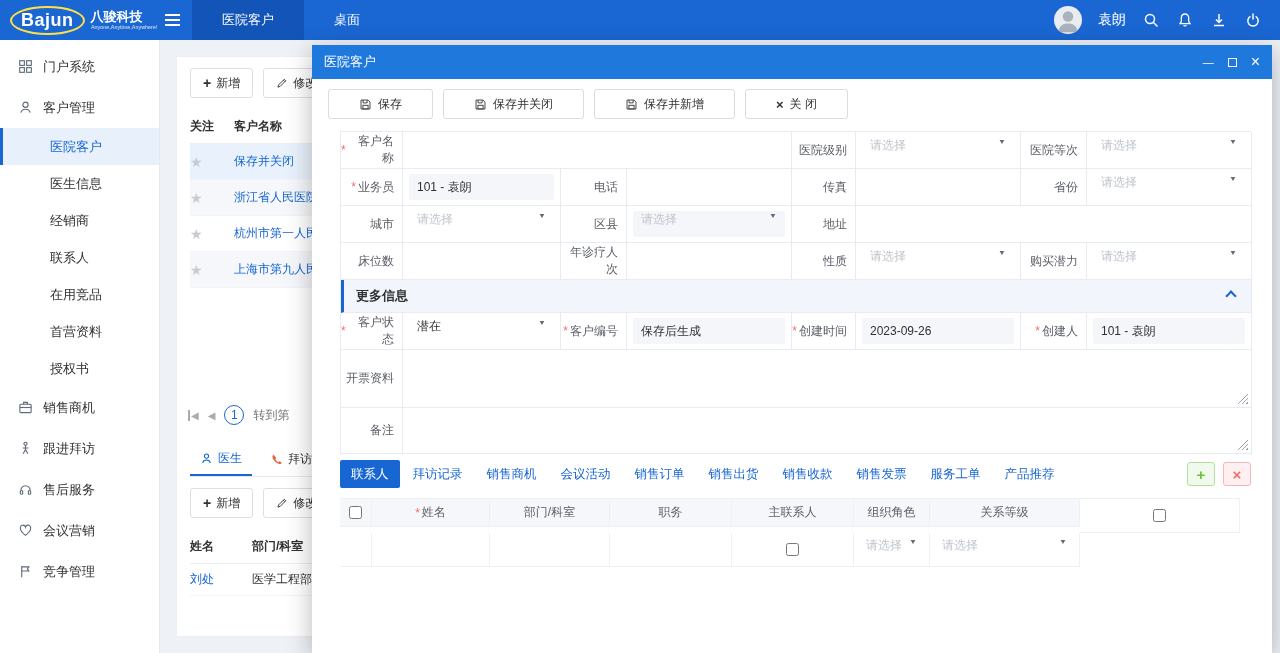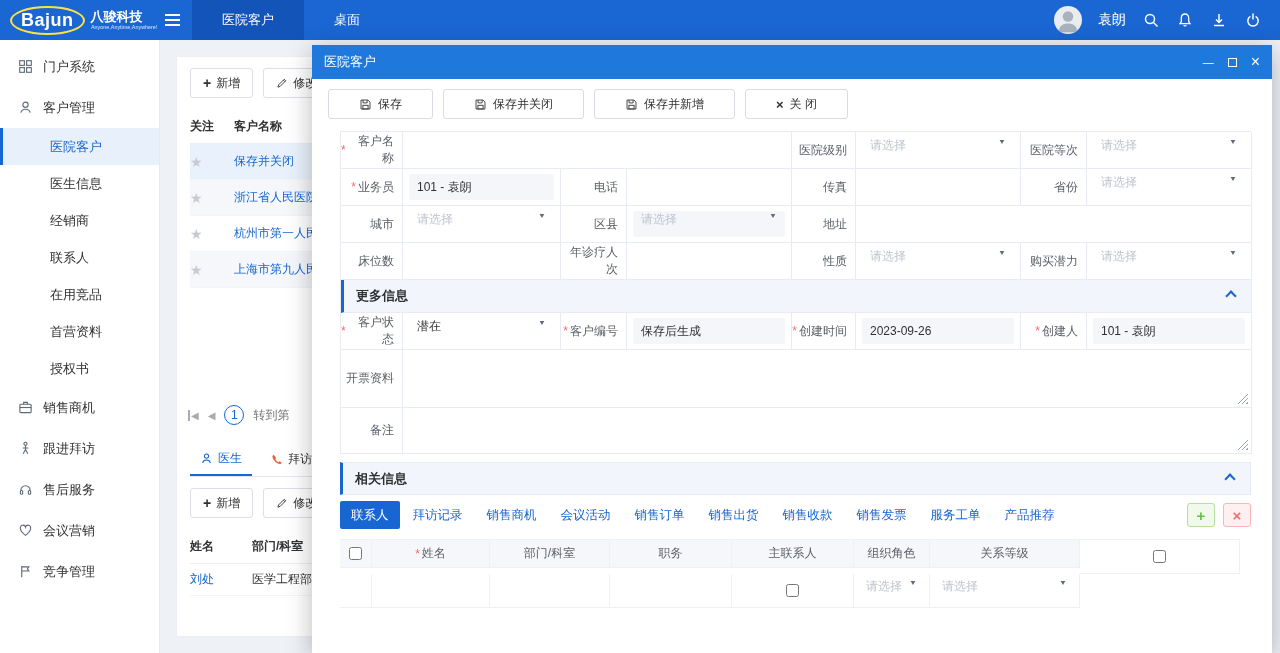--- a/index.html
+++ b/index.html
@@ -514,24 +514,20 @@
 
       <div class="fc fl h46">
           <span>备注</span>
         </div>
       <div class="fc h46" style="grid-column:span 7;">
         <textarea class="cell-input" style="resize: none; height: 38px; padding-top: 6px;"></textarea>
         <span class="resize-grip"></span>
       </div>
     </div>
 
-    <div class="section-bar standalone">
-      <span>相关信息</span>
-      <span class="chevron"></span>
-    </div>
 
     <div class="rel-tabs">
       <div class="rel-tab active">联系人</div>
       <div class="rel-tab">拜访记录</div>
       <div class="rel-tab">销售商机</div>
       <div class="rel-tab">会议活动</div>
       <div class="rel-tab">销售订单</div>
       <div class="rel-tab">销售出货</div>
       <div class="rel-tab">销售收款</div>
       <div class="rel-tab">销售发票</div>

